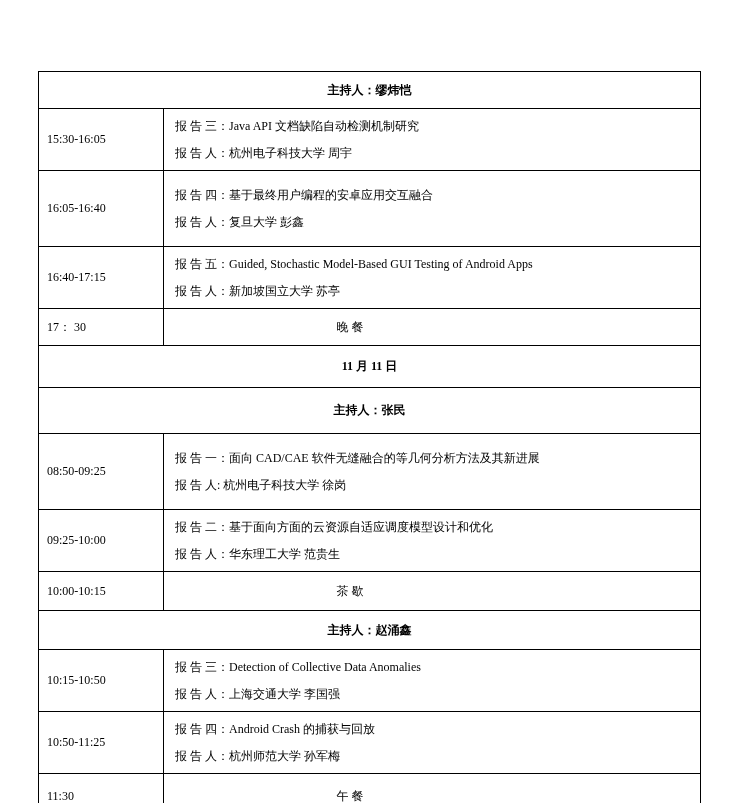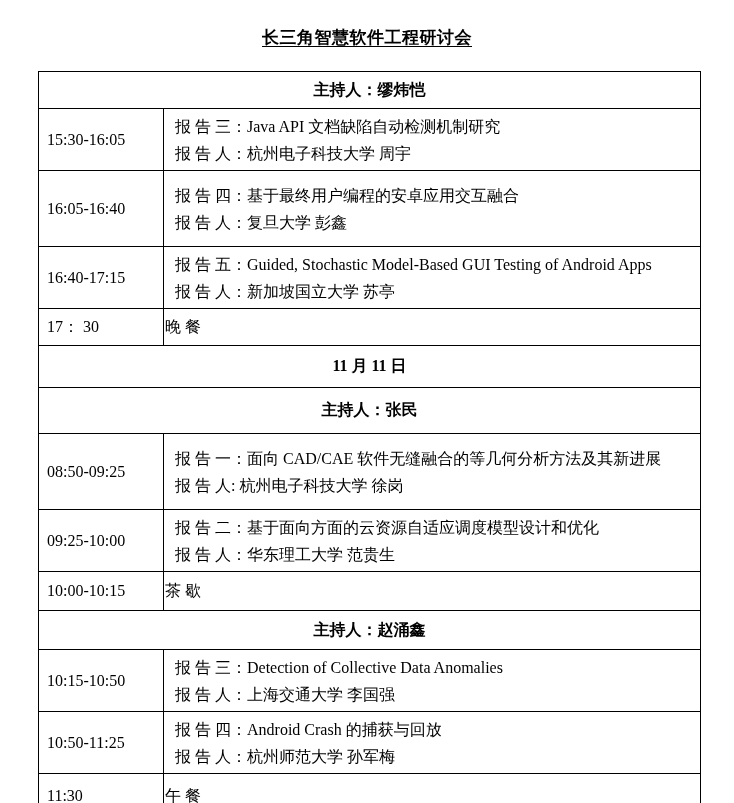--- a/index.html
+++ b/index.html
@@ -33,21 +33,21 @@
   table.schedule {
     position: absolute;
     left: 38px;
     top: 71px;
     width: 662px;
     border-collapse: collapse;
     table-layout: fixed;
   }
   table.schedule td {
     border: 1.5px solid #000000;
-    font-size: 16px;
+    font-size: 12px;
     vertical-align: middle;
     overflow: hidden;
   }
   col.c-time { width: 125px; }
   col.c-main { width: 537px; }
 
   tr.h37 { height: 37px; }
   tr.h42 { height: 42px; }
   tr.h46 { height: 46px; }
   tr.h39 { height: 39px; }
@@ -63,29 +63,29 @@
     padding-left: 8px;
     text-align: left;
     white-space: nowrap;
   }
   td.talk-cell {
     padding-left: 11px;
     padding-right: 6px;
     line-height: 27px;
   }
   td.meal-cell {
+    text-align: center;
     padding-right: 165px;
   }
 </style>
 </head>
 <body>
 
 <div class="page">
 
-  <h1 class="doc-title"><span>长三角智慧软件工程研讨会</span></h1>
 
   <table class="schedule">
     <colgroup>
         <col class="c-time">
         <col class="c-main">
       </colgroup>
     <tbody>
 
       <tr class="h37">
         <td class="merged-center" colspan="2">主持人：缪炜恺</td>

